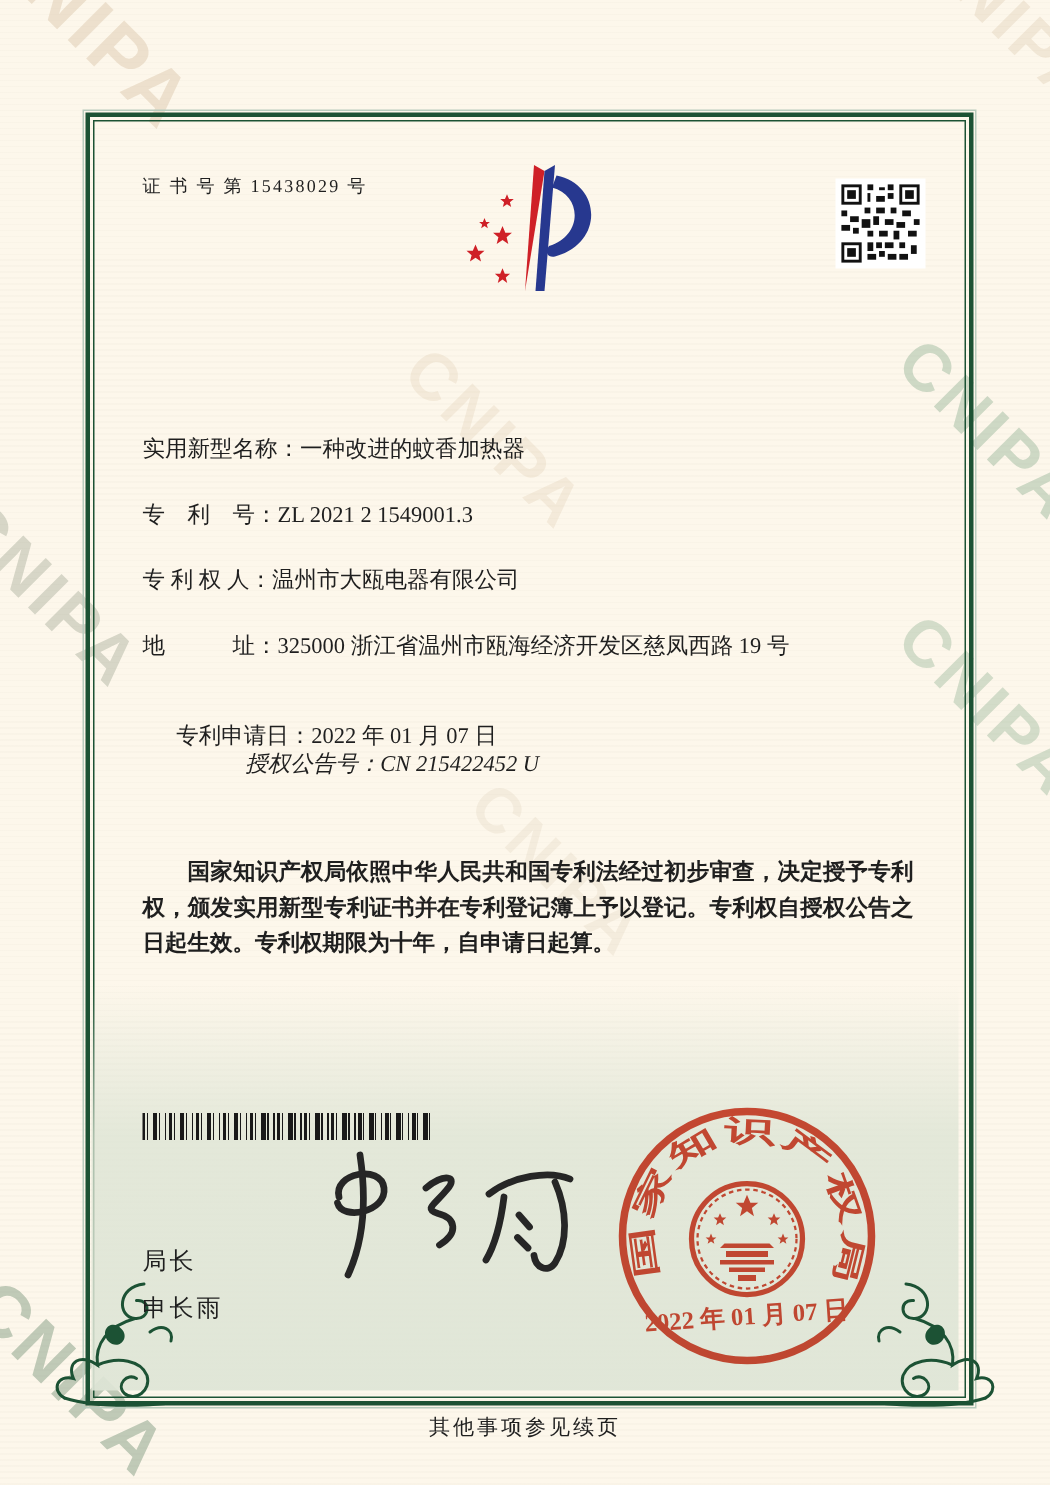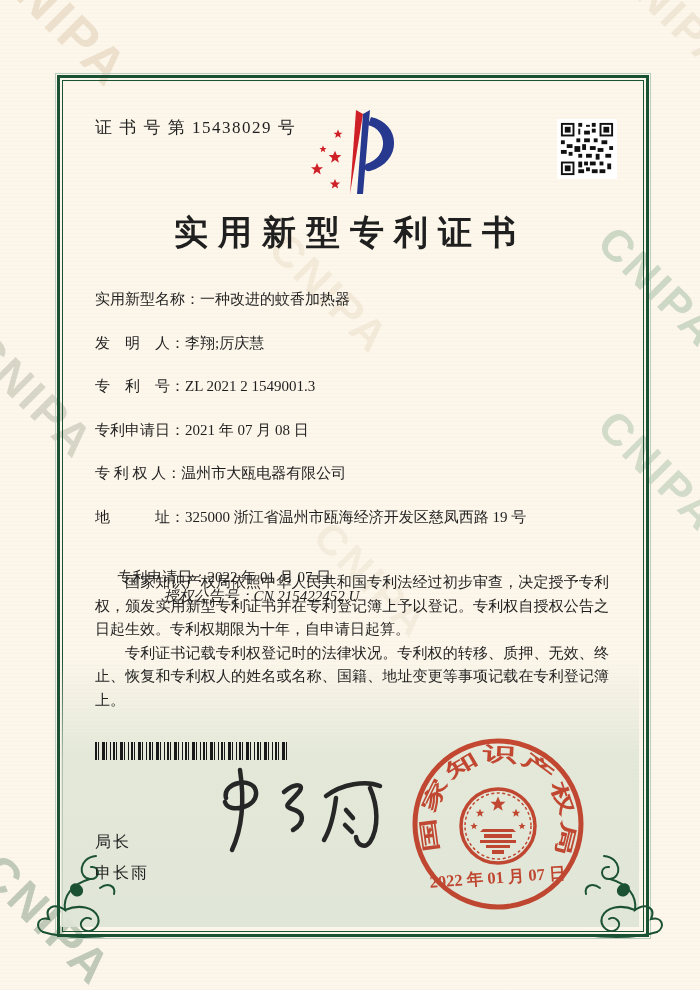--- a/index.html
+++ b/index.html
@@ -29,35 +29,35 @@
     border:3px solid #1c5234;outline:1px solid #b9ccbd;outline-offset:1px;}
   .frame-inner{position:absolute;left:2px;top:2px;right:2px;bottom:2px;border:1px solid #1c5234;}
   .paper-tint{position:absolute;left:61px;top:79px;width:578px;height:848px;
     background:linear-gradient(180deg, rgba(223,230,216,0) 0%, rgba(223,230,216,0) 68%,
       rgba(219,227,211,0.75) 80%, rgba(222,229,214,0.92) 100%);
     pointer-events:none;}
   .corner-orn{position:absolute;width:92px;height:92px;}
   .corner-bl{left:30px;top:848px;}
   .corner-br{left:578px;top:848px;transform:scaleX(-1);}
 
-  .cert-no{position:absolute;left:95px;top:116px;font-size:17px;letter-spacing:1.5px;}
+  .cert-no{position:absolute;left:95px;top:116px;font-size:12px;letter-spacing:1.5px;}
   .logo{position:absolute;left:293px;top:104px;width:114px;height:96px;}
   .qr{position:absolute;left:557px;top:119px;width:56px;height:56px;background:#fff;padding:2px;}
   .title{position:absolute;left:0;right:0;top:210px;text-align:center;
     font-size:34px;font-weight:bold;letter-spacing:10px;}
 
   .fields{position:absolute;left:95px;top:290px;width:515px;font-size:15px;}
   .field-row{height:21px;margin-bottom:22.5px;white-space:pre;}
   .field-label{white-space:pre;}
   .field-value{white-space:pre;}
   .grant-row{white-space:pre;}
   .grant-no-group{margin-left:46px;font-style:italic;}
 
   .paragraphs{position:absolute;left:95px;top:571px;width:514px;
-    font-size:15px;line-height:23.5px;text-align:justify;}
+    font-size:15px;line-height:23.5px;text-align:justify;font-weight:bold;}
   .paragraphs p{margin:0;text-indent:2em;}
 
   .barcode{position:absolute;left:95px;top:742px;width:192px;height:18px;
     background:repeating-linear-gradient(90deg,
       #191919 0 2px, transparent 2px 3px,
       #191919 3px 4px, transparent 4px 7px,
       #191919 7px 10px, transparent 10px 11px,
       #191919 11px 12px, transparent 12px 15px,
       #191919 15px 16px, transparent 16px 18px);}
 
@@ -168,38 +168,34 @@
         <rect x="16" y="21" width="3" height="2"></rect>
         <rect x="21" y="21" width="2" height="2"></rect>
         <rect x="25" y="22" width="2" height="3"></rect>
       <rect x="10" y="25" width="3" height="2"></rect>
         <rect x="14" y="24" width="2" height="2"></rect>
         <rect x="17" y="25" width="3" height="2"></rect>
         <rect x="21" y="25" width="3" height="2"></rect>
     </g>
   </svg>
 
-  <div class="title">实用新型专利证书</div>
 
   <div class="fields">
     <div class="field-row"><span class="field-label">实用新型名称：</span><span class="field-value">一种改进的蚊香加热器</span></div>
-    <div class="field-row"><span class="field-label">发　明　人：</span><span class="field-value">李翔;厉庆慧</span></div>
     <div class="field-row"><span class="field-label">专　利　号：</span><span class="field-value">ZL 2021 2 1549001.3</span></div>
-    <div class="field-row"><span class="field-label">专利申请日：</span><span class="field-value">2021 年 07 月 08 日</span></div>
     <div class="field-row"><span class="field-label">专 利 权 人：</span><span class="field-value">温州市大瓯电器有限公司</span></div>
     <div class="field-row"><span class="field-label">地　　　址：</span><span class="field-value">325000 浙江省温州市瓯海经济开发区慈凤西路 19 号</span></div>
     <div class="field-row grant-row">
       <span><span class="field-label">专利申请日：</span><span class="field-value">2022 年 01 月 07 日</span></span>
       <span class="grant-no-group"><span class="field-label">授权公告号：</span><span class="field-value">CN 215422452 U</span></span>
     </div>
   </div>
 
   <div class="paragraphs">
     <p>国家知识产权局依照中华人民共和国专利法经过初步审查，决定授予专利权，颁发实用新型专利证书并在专利登记簿上予以登记。专利权自授权公告之日起生效。专利权期限为十年，自申请日起算。</p>
-    <p>专利证书记载专利权登记时的法律状况。专利权的转移、质押、无效、终止、恢复和专利权人的姓名或名称、国籍、地址变更等事项记载在专利登记簿上。</p>
   </div>
 
   <div class="barcode"></div>
 
   <div class="signer">
     <div>局长</div>
     <div>申长雨</div>
   </div>
 
   <svg class="signature" viewBox="0 0 196 98">
@@ -236,14 +232,15 @@
         <path d="M70,96 L106,96 L103,93 L73,93 Z"></path>
         <rect x="74" y="98" width="28" height="4"></rect>
         <rect x="70" y="104" width="36" height="3"></rect>
         <rect x="76" y="109" width="24" height="3"></rect>
         <rect x="82" y="114" width="12" height="4"></rect>
       </g>
     </g>
     <text x="88" y="147" text-anchor="middle" font-size="16.5" font-weight="bold" fill="#d6402a" transform="rotate(-4 88 147)">2022 年 01 月 07 日</text>
   </svg>
 
+  <div class="continuation">其他事项参见续页</div>
 
 </div>
 
 </body></html>

